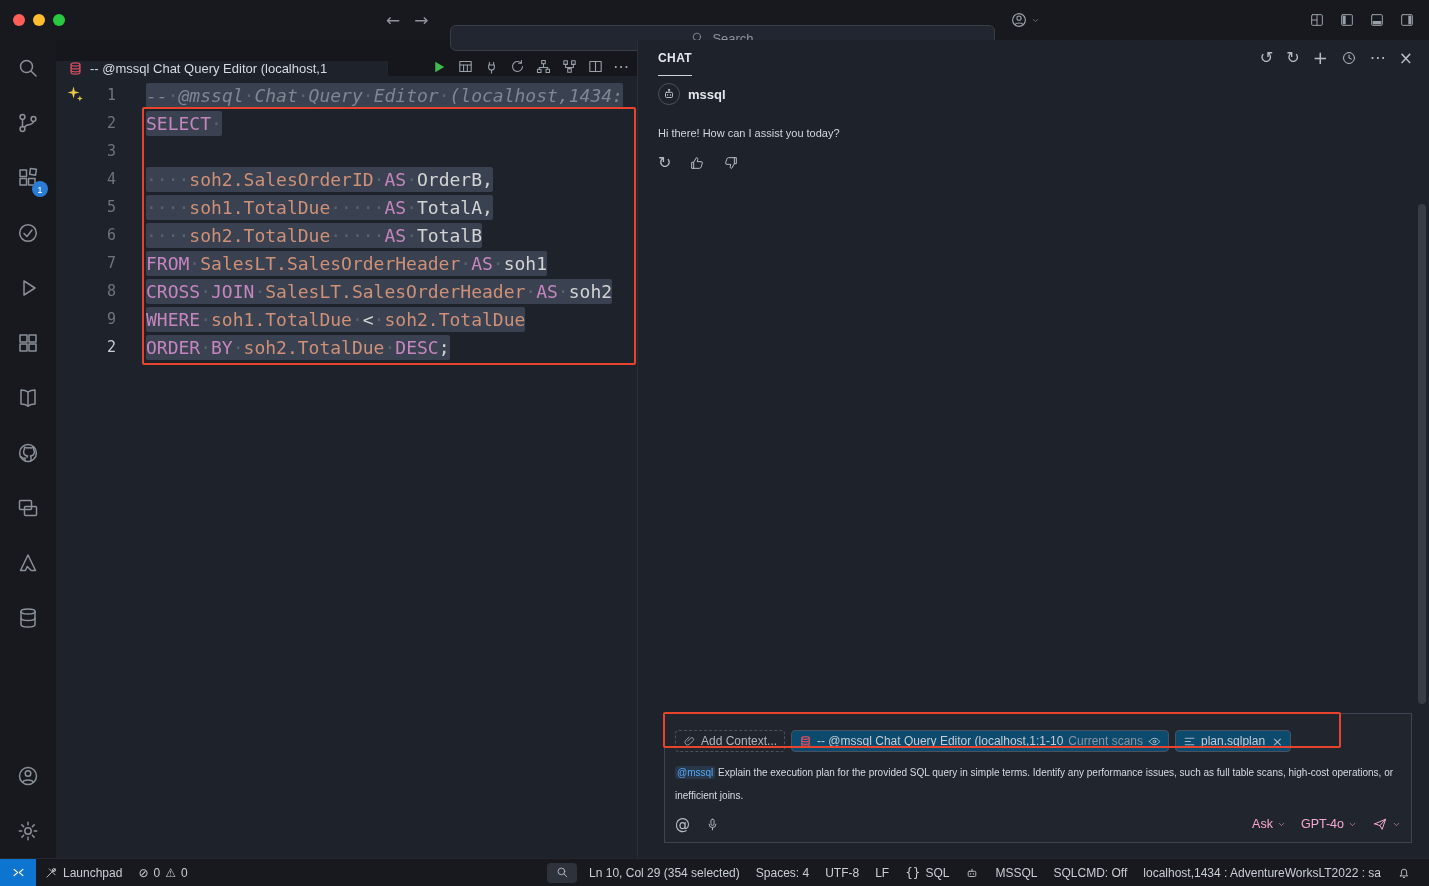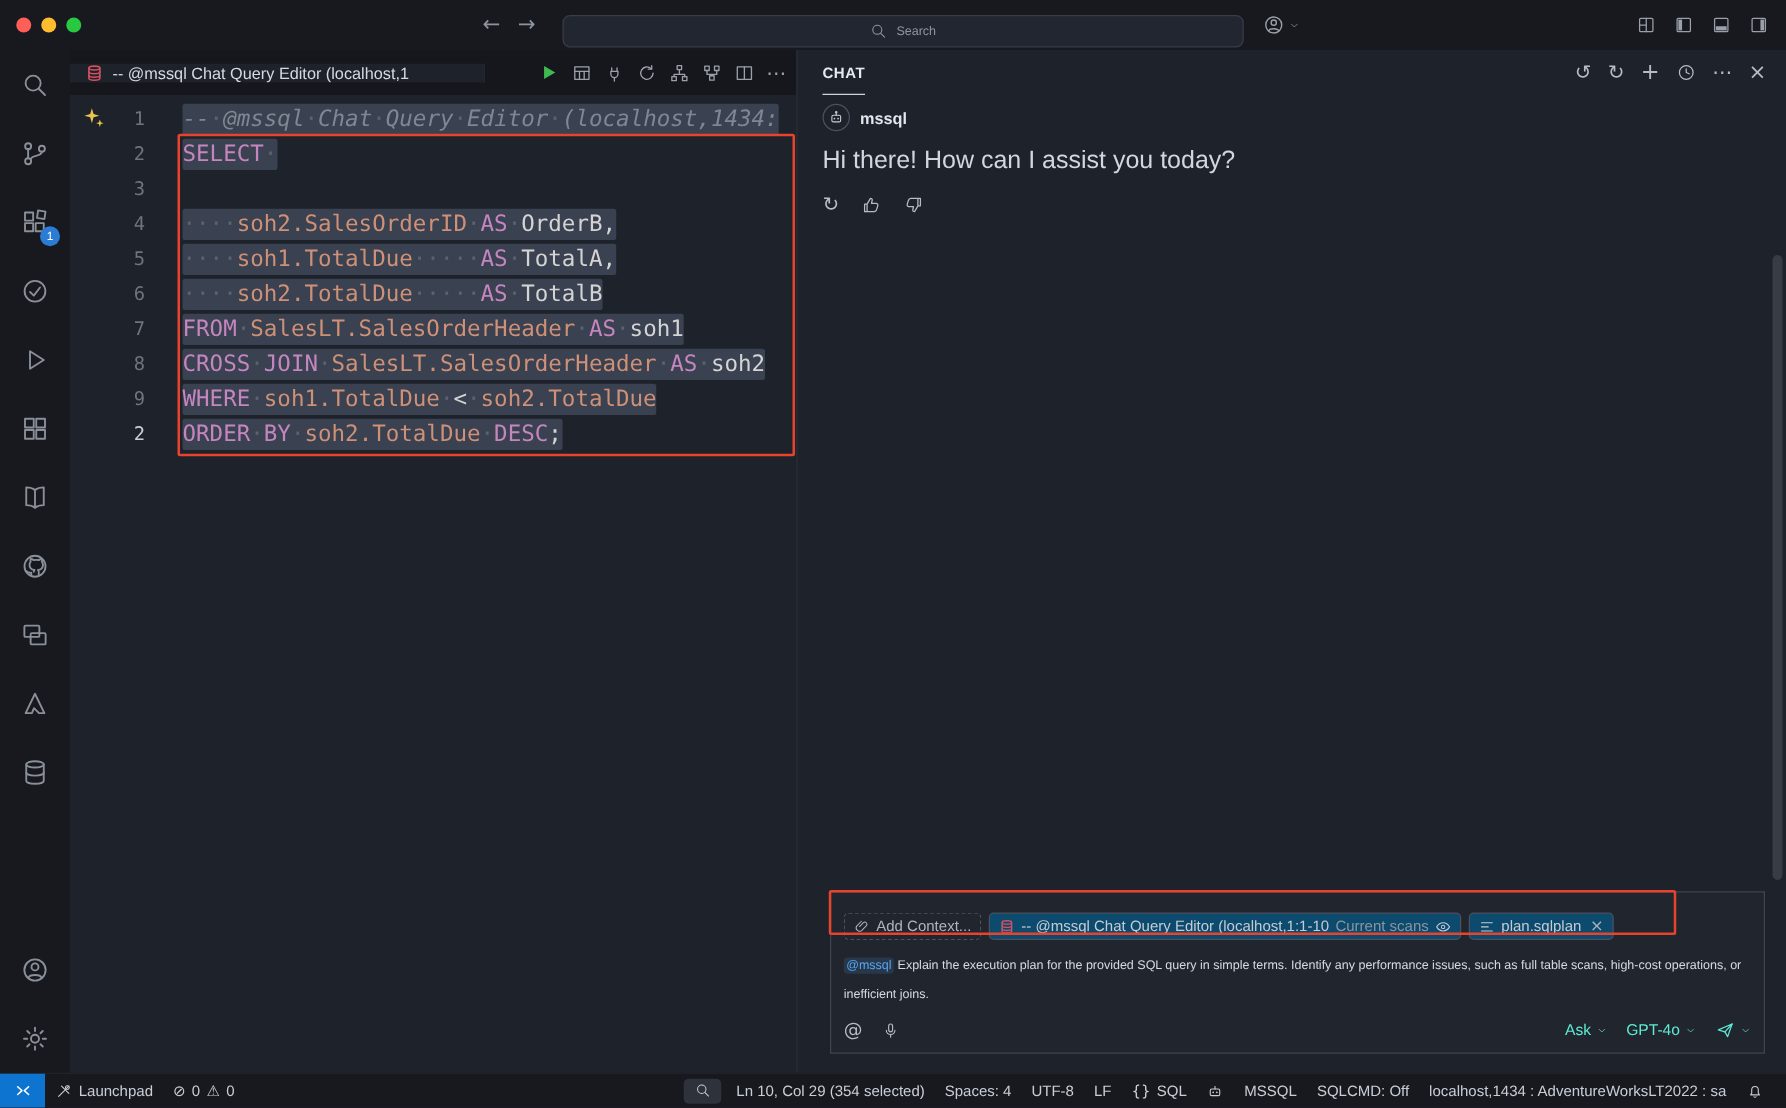--- a/index.html
+++ b/index.html
@@ -8,34 +8,34 @@
   .ic { display:inline-flex; align-items:center; justify-content:center; }
   .ic svg { fill:none; stroke:currentColor; stroke-width:1.5; stroke-linecap:round; stroke-linejoin:round; display:block; }
   .ic svg .f { fill:currentColor; stroke:none; }
 
   
   .titlebar { height:40px; position:relative; background:#17191f; }
   .tl { position:absolute; left:13px; top:14px; display:flex; gap:8px; }
   .dot { width:12px; height:12px; border-radius:50%; }
   .dot.r{background:#ff5f57}.dot.y{background:#febc2e}.dot.g{background:#28c840}
   .nav { position:absolute; left:386px; top:0; height:40px; display:flex; align-items:center; gap:14px; color:#8e949e; font-size:17px; }
-  .searchbox { position:absolute; left:450px; top:12px; width:545px; height:26px; background:#222630; border:1px solid #383d47; border-radius:6px; display:flex; align-items:center; justify-content:center; gap:7px; color:#8e949e; font-size:10px; }
+  .searchbox { position:absolute; left:450px; top:25px; width:545px; height:26px; background:#222630; border:1px solid #383d47; border-radius:6px; display:flex; align-items:center; justify-content:center; gap:7px; color:#8e949e; font-size:13px; }
   .tb-account { position:absolute; left:1010px; top:0; height:40px; display:flex; align-items:center; gap:3px; color:#9aa0aa; }
   .tb-layout { position:absolute; right:14px; top:0; height:40px; display:flex; align-items:center; gap:14px; color:#9aa0aa; }
 
   
   .main { display:flex; height:818px; }
 
   .activitybar { width:56px; background:#17191f; display:flex; flex-direction:column; align-items:center; }
   .ab-item { height:55px; width:56px; display:flex; align-items:center; justify-content:center; color:#8a9099; position:relative; }
   .ab-spacer { flex:1; }
   .badge { position:absolute; right:8px; bottom:8px; min-width:16px; height:16px; border-radius:8px; background:#2a7cd4; color:#fff; font-size:9.5px; display:flex; align-items:center; justify-content:center; }
 
   .editor-group { width:581px; display:flex; flex-direction:column; background:#1e222a; }
-  .tabbar { height:36px; background:#15171c; display:flex; align-items:center; }
+  .tabbar { height:36px; background:#15171c; display:flex; align-items:flex-end; }
   .tab { width:332px; flex:0 0 auto; display:flex; align-items:center; gap:7px; padding:0 12px; background:#1e222a; color:#d6dae1; font-size:13px; white-space:nowrap; overflow:hidden; border-right:1px solid #22252c; }
   .tab-actions { margin-left:auto; display:flex; align-items:center; gap:9px; padding-right:8px; color:#9ba1ab; }
   .run-btn { color:#3fb950; }
 
   .editor { flex:1; position:relative; padding-top:5px; font-family:"DejaVu Sans Mono",monospace; overflow:hidden; }
   .line { display:flex; height:28px; align-items:center; }
   .ln { width:60px; text-align:right; font-size:15px; color:#6d7480; flex:none; }
   .ln.active { color:#c9cdd5; }
   .code { padding-left:30px; font-size:18px; white-space:pre; }
   .sel { background:#3a4150; border-radius:2px; padding:2px 0;margin-top:12px; }
@@ -49,36 +49,36 @@
   .chat-panel { flex:1; background:#1e222a; border-left:1px solid #2a2e36; display:flex; flex-direction:column; position:relative; }
   .chat-header { height:36px; display:flex; align-items:center; padding:0 16px 0 20px; flex:none; }
   .chat-title { height:100%; display:flex; align-items:center; font-size:12px; font-weight:700; letter-spacing:.4px; color:#e6e9ee; border-bottom:1px solid #cfd3db; }
   .chat-actions { margin-left:auto; display:flex; gap:13px; color:#b6bcc6; font-size:16px; align-items:center; }
   .chat-actions .glyph { line-height:1; cursor:default; }
 
   .chat-body { flex:1; position:relative; padding:7px 20px; }
   .msg-head { display:flex; align-items:center; gap:8px; }
   .avatar { width:22px; height:22px; border-radius:50%; border:1px solid #4a5160; display:flex; align-items:center; justify-content:center; color:#c9ced6; }
   .msg-author { font-size:13px; font-weight:700; color:#e4e7ec; }
-  .msg-text { margin-top:12px; font-size:20px; color:#d2d6dd; }
+  .msg-text { margin-top:22px; font-size:11px; color:#d2d6dd; }
   .msg-actions { margin-top:14px; display:flex; gap:18px; color:#b6bcc6; font-size:15px; align-items:center; }
   .chat-scrollbar { position:absolute; right:3px; top:128px; width:8px; height:500px; background:#373c45; border-radius:4px; }
 
   .chat-input { position:absolute; left:26px; right:17px; bottom:15px; border:1px solid #3e4552; border-radius:0; background:#21252d; padding:16px 10px 9px; }
   .chips { display:flex; gap:6px; align-items:center; }
   .chip { height:22px; display:inline-flex; align-items:center; gap:5px; padding:0 7px; border:1px solid #4a5160; border-radius:4px; font-size:12px; color:#c6cbd4; background:#0c4a6e; white-space:nowrap; }
   .chip.add { border-style:dashed; background:transparent; color:#aeb4be; }
   .chip .dim { color:#8e949e; }
   .chip .x { margin-left:2px; color:#aeb4be; font-size:13px; line-height:1; }
   #ann-chips { left:-2px; top:-2px; width:678px; height:36px; }
   .prompt { margin-top:9px; font-size:10px; line-height:23px; color:#d6dae1; }
   .mention { color:#53a7f5; background:rgba(83,167,245,.14); border-radius:3px; padding:1px 2px; }
   .input-toolbar { margin-top:8px; display:flex; align-items:center; color:#b6bcc6; }
   .it-left { display:flex; gap:15px; align-items:center; font-size:15px; }
-  .it-right { margin-left:auto; display:flex; gap:15px; align-items:center; font-size:12.5px; color:#5eead4; }
+  .it-right { margin-left:auto; display:flex; gap:15px; align-items:center; font-size:12.5px; color:#f9a8d4; }
   .dd { display:flex; align-items:center; gap:4px; }
 
   
   .statusbar { height:28px; display:flex; align-items:center; background:#17191f; border-top:1px solid #23262d; font-size:12px; color:#c9ced6; }
   .remote { width:36px; height:28px; background:#0d74cf; color:#fff; display:flex; align-items:center; justify-content:center; flex:none; }
   .sb-item { display:flex; align-items:center; gap:5px; padding:0 8px; height:100%; }
   .sb-right { margin-left:auto; display:flex; align-items:center; height:100%; padding-right:10px; }
   .sb-chip { background:#2d323b; border-radius:4px; width:30px; height:20px; display:flex; align-items:center; justify-content:center; margin-right:4px; color:#c9ced6; }
   .glyph { font-family:"DejaVu Sans",sans-serif; }
 </style>

